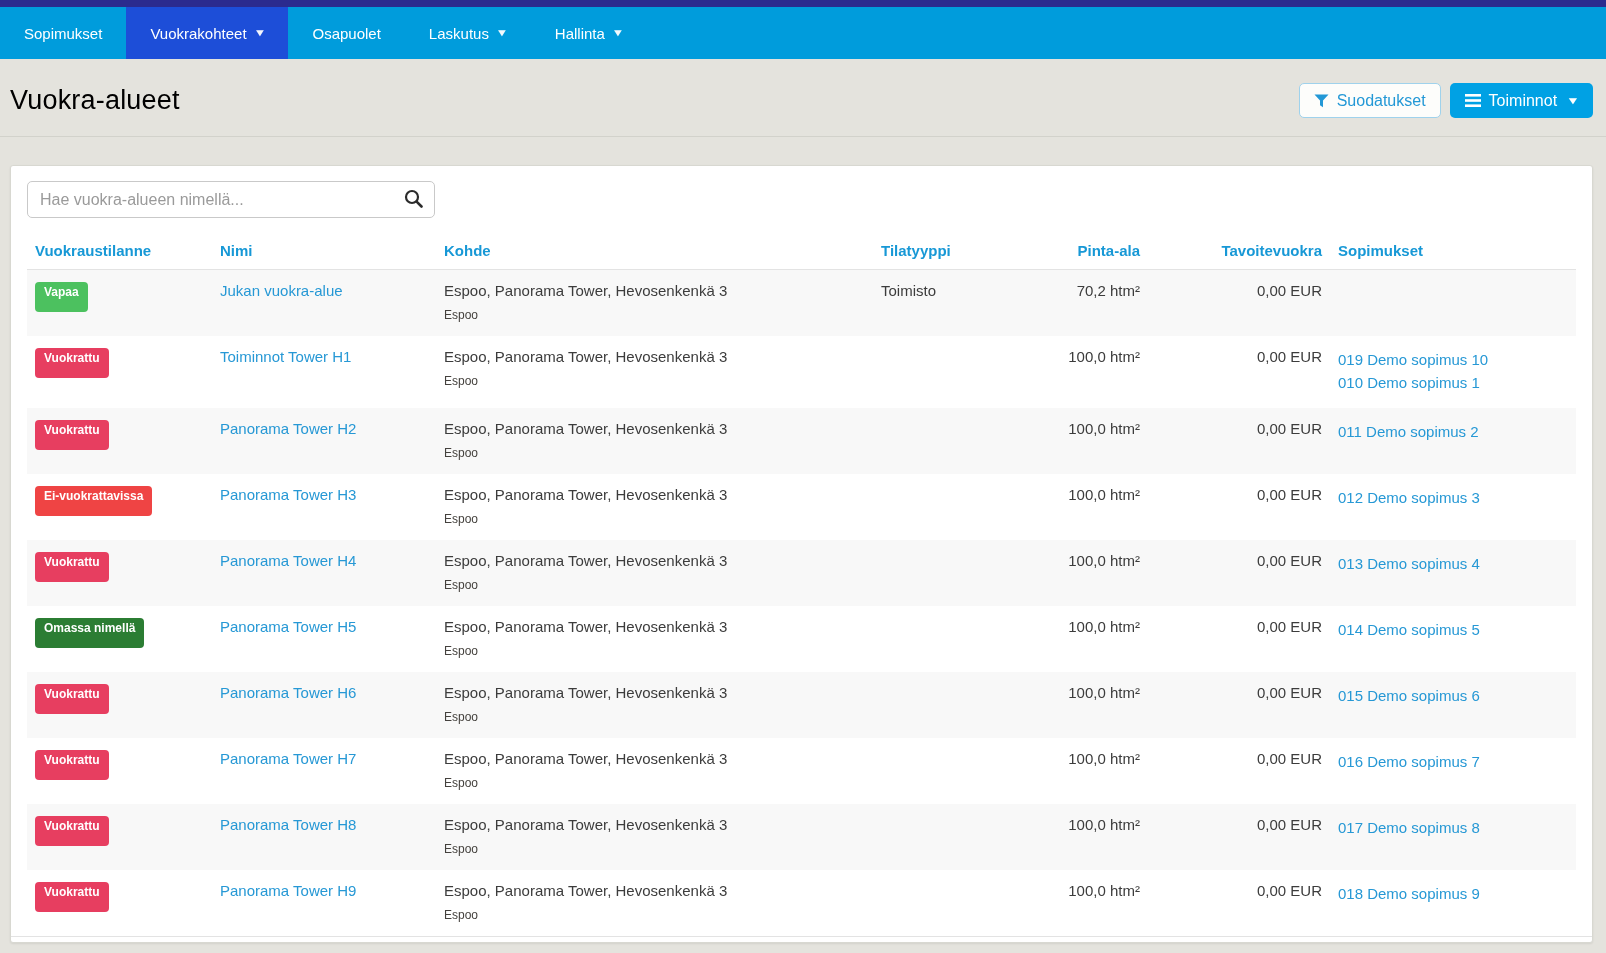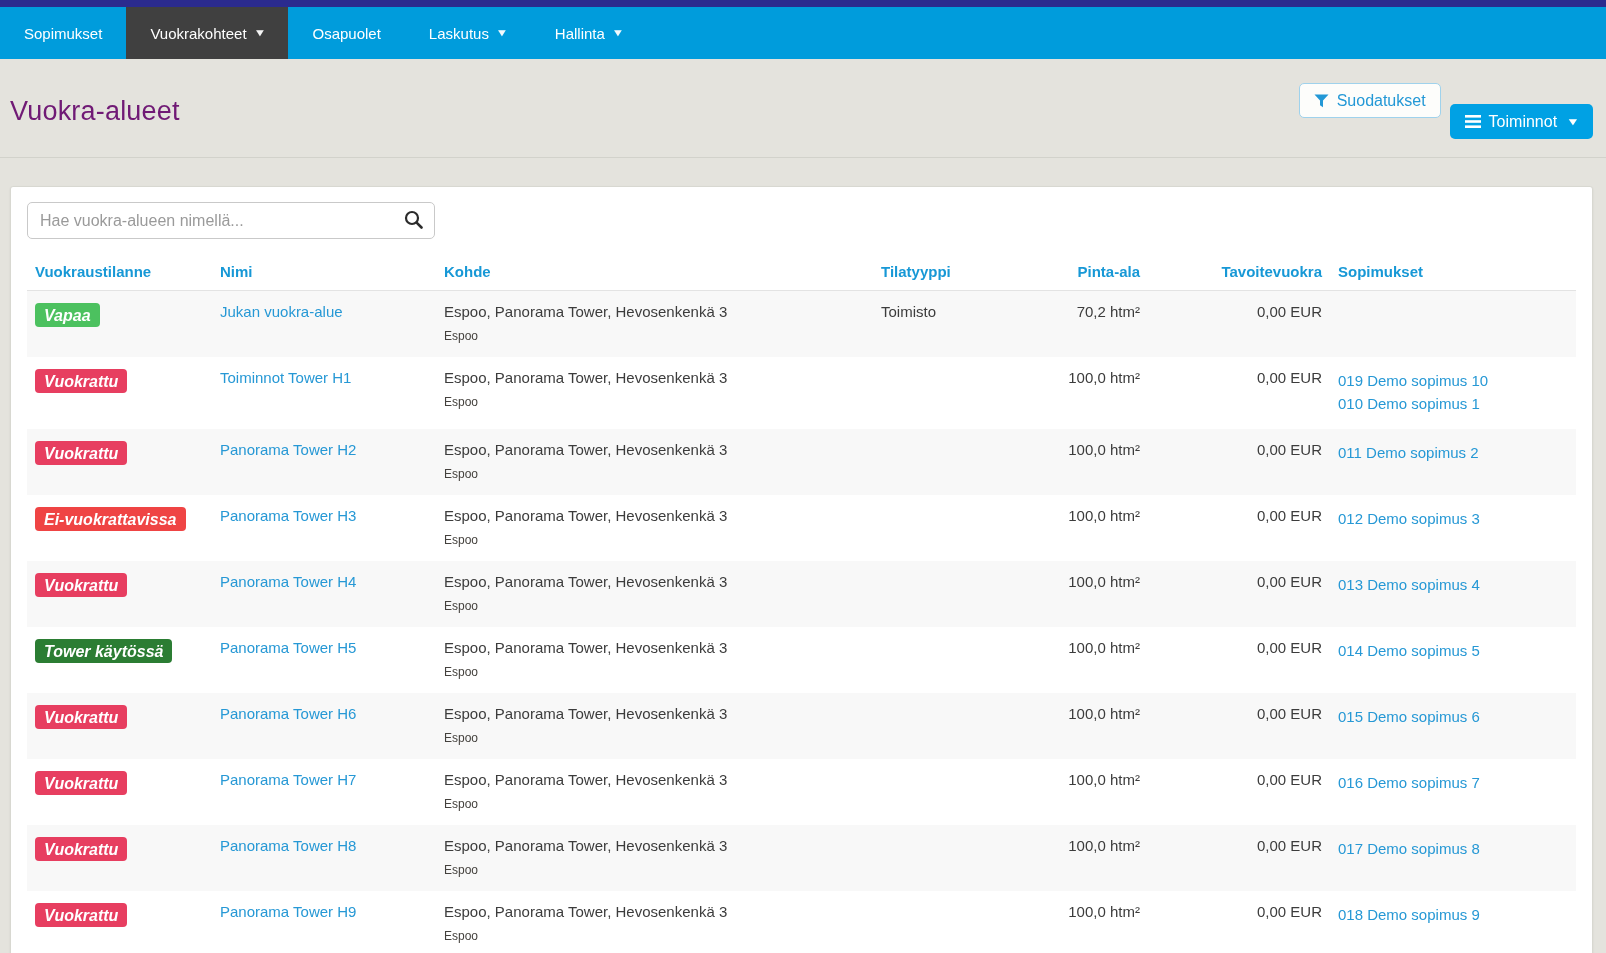--- a/index.html
+++ b/index.html
@@ -11,39 +11,39 @@
     overflow:hidden;
   }
   
   .top-strip { height:7px; background:#2b2b8e; }
   
   .navbar { height:52px; background:#009cdc; display:flex; align-items:stretch; }
   .nav-item {
     display:flex; align-items:center; gap:8px;
     padding:0 24px; color:#fff; font-size:15px; cursor:pointer;
   }
-  .nav-item.active { background:#404040; }
+  .nav-item.active { background:#1d4ed8; }
   .nav-caret { font-size:10px; line-height:1; transform:scaleX(1.3); opacity:.95; }
   
   .page-header {
     display:flex; align-items:center; justify-content:space-between;
     padding:24px 13px 18px 10px; margin:0 0 0 0;
     border-bottom:1px solid #d2d2cb;
   }
-  .page-title { font-size:27px; font-weight:400; color:#701a75; letter-spacing:.2px; }
+  .page-title { font-size:27px; font-weight:400; color:#000000; letter-spacing:.2px; }
   .header-buttons { display:flex; gap:9px; }
   .btn {
     height:35px; display:inline-flex; align-items:center; gap:8px;
     border-radius:5px; font-size:16px; padding:0 14px; cursor:pointer;
     border:1px solid transparent; background:none;
     font-family:"Liberation Sans", sans-serif;
     justify-content:space-between;
   }
   .btn-outline { border-color:#9fd2ec; color:#2398d6; background:#fdfdfb; }
-  .btn-solid { background:#00a1e4; color:#fff;margin-top:21px; }
+  .btn-solid { background:#00a1e4; color:#fff; }
   .btn svg { display:block; }
   .btn .caret-down { font-size:10px; transform:scaleX(1.4); margin-left:3px; }
   
   .card {
     background:#fff; margin:28px 13px 0 10px; border:1px solid #d8d8d1;
     border-radius:3px; box-shadow:0 1px 2px rgba(0,0,0,.08);
     height:778px; position:relative; display:flex; flex-direction:column;
   }
   .card-body { padding:15px 16px 0 16px; flex:1; }
   
@@ -58,22 +58,22 @@
   
   table { width:100%; border-collapse:collapse; table-layout:fixed; }
   th {
     text-align:left; color:#1798d6; font-size:15px; font-weight:bold;
     padding:10px 8px 10px 8px; border-bottom:1px solid #e3e3e3; cursor:pointer;
   }
   th.num, td.num { text-align:right; }
   td { vertical-align:top; padding:12px 8px 14px 8px; font-size:15px; }
   tbody tr.striped { background:#f8f8f8; }
   .badge {
-    display:inline-block; color:#fff; font-size:16px; font-weight:bold;
-    padding:4px 9px 2px 9px; border-radius:4px; line-height:1.15; white-space:nowrap;font-style:italic;
+    display:inline-block; color:#fff; font-size:12px; font-weight:bold;
+    padding:4px 9px 12px 9px; border-radius:4px; line-height:1.15; white-space:nowrap;
   }
   .badge.vapaa { background:#4cc15f; }
   .badge.vuokrattu { background:#e73e60; }
   .badge.ei-vuokrattavissa { background:#ef4444; }
   .badge.omassa { background:#2b7d33; }
   a.link { color:#2698d5; text-decoration:none; cursor:pointer; }
   .kohde-sub { font-size:12px; color:#44413d; margin-top:9px; }
   .sop-link { display:block; line-height:23px; }
   
   .card-footer {
@@ -229,21 +229,21 @@
               <div class="kohde-sub">Espoo</div>
             </td>
             <td></td>
             <td class="num">100,0 htm²</td>
             <td class="num">0,00 EUR</td>
             <td>
               <a class="link sop-link">013 Demo sopimus 4</a>
             </td>
           </tr>
           <tr>
-            <td><span class="badge omassa">Tower käytössä</span></td>
+            <td><span class="badge omassa">Omassa nimellä</span></td>
             <td><a class="link">Panorama Tower H5</a></td>
             <td>
               <div>Espoo, Panorama Tower, Hevosenkenkä 3</div>
               <div class="kohde-sub">Espoo</div>
             </td>
             <td></td>
             <td class="num">100,0 htm²</td>
             <td class="num">0,00 EUR</td>
             <td>
               <a class="link sop-link">014 Demo sopimus 5</a>

